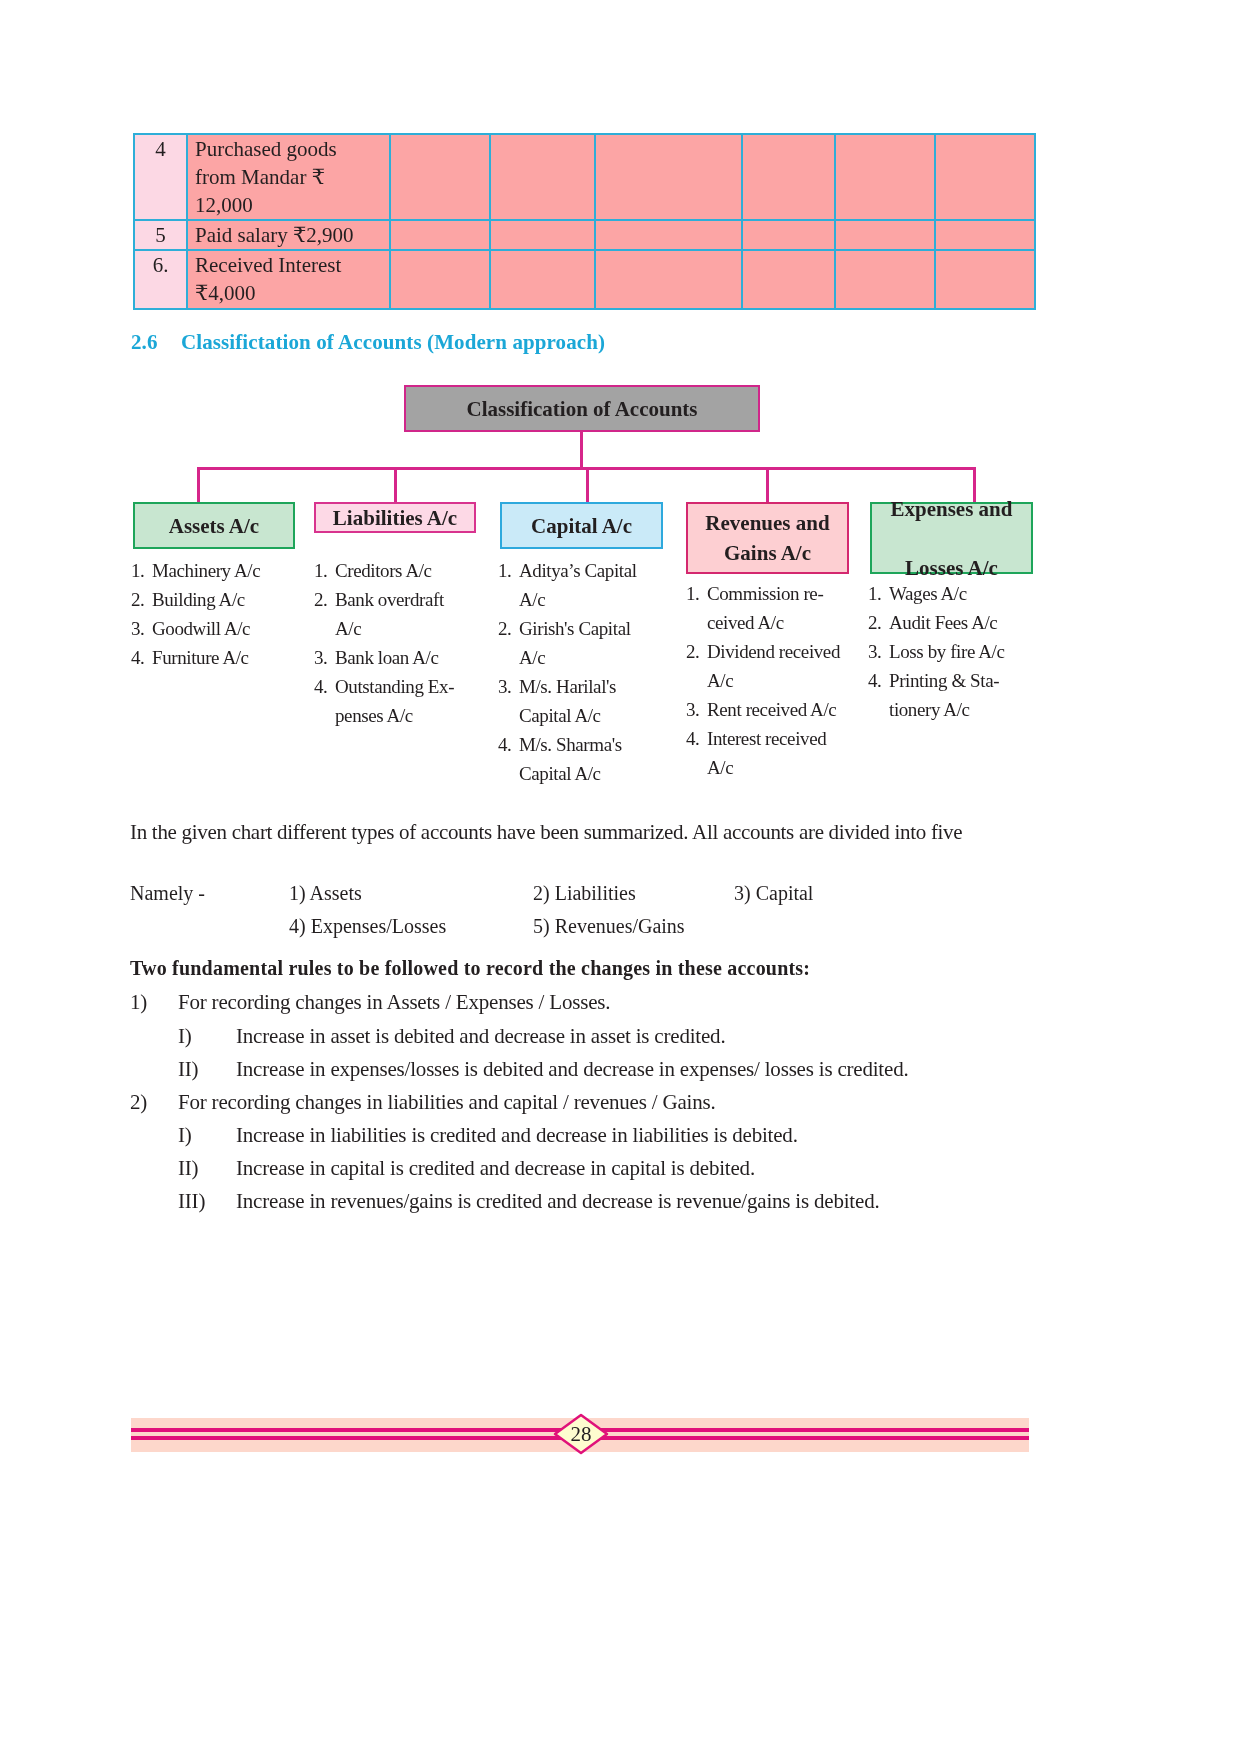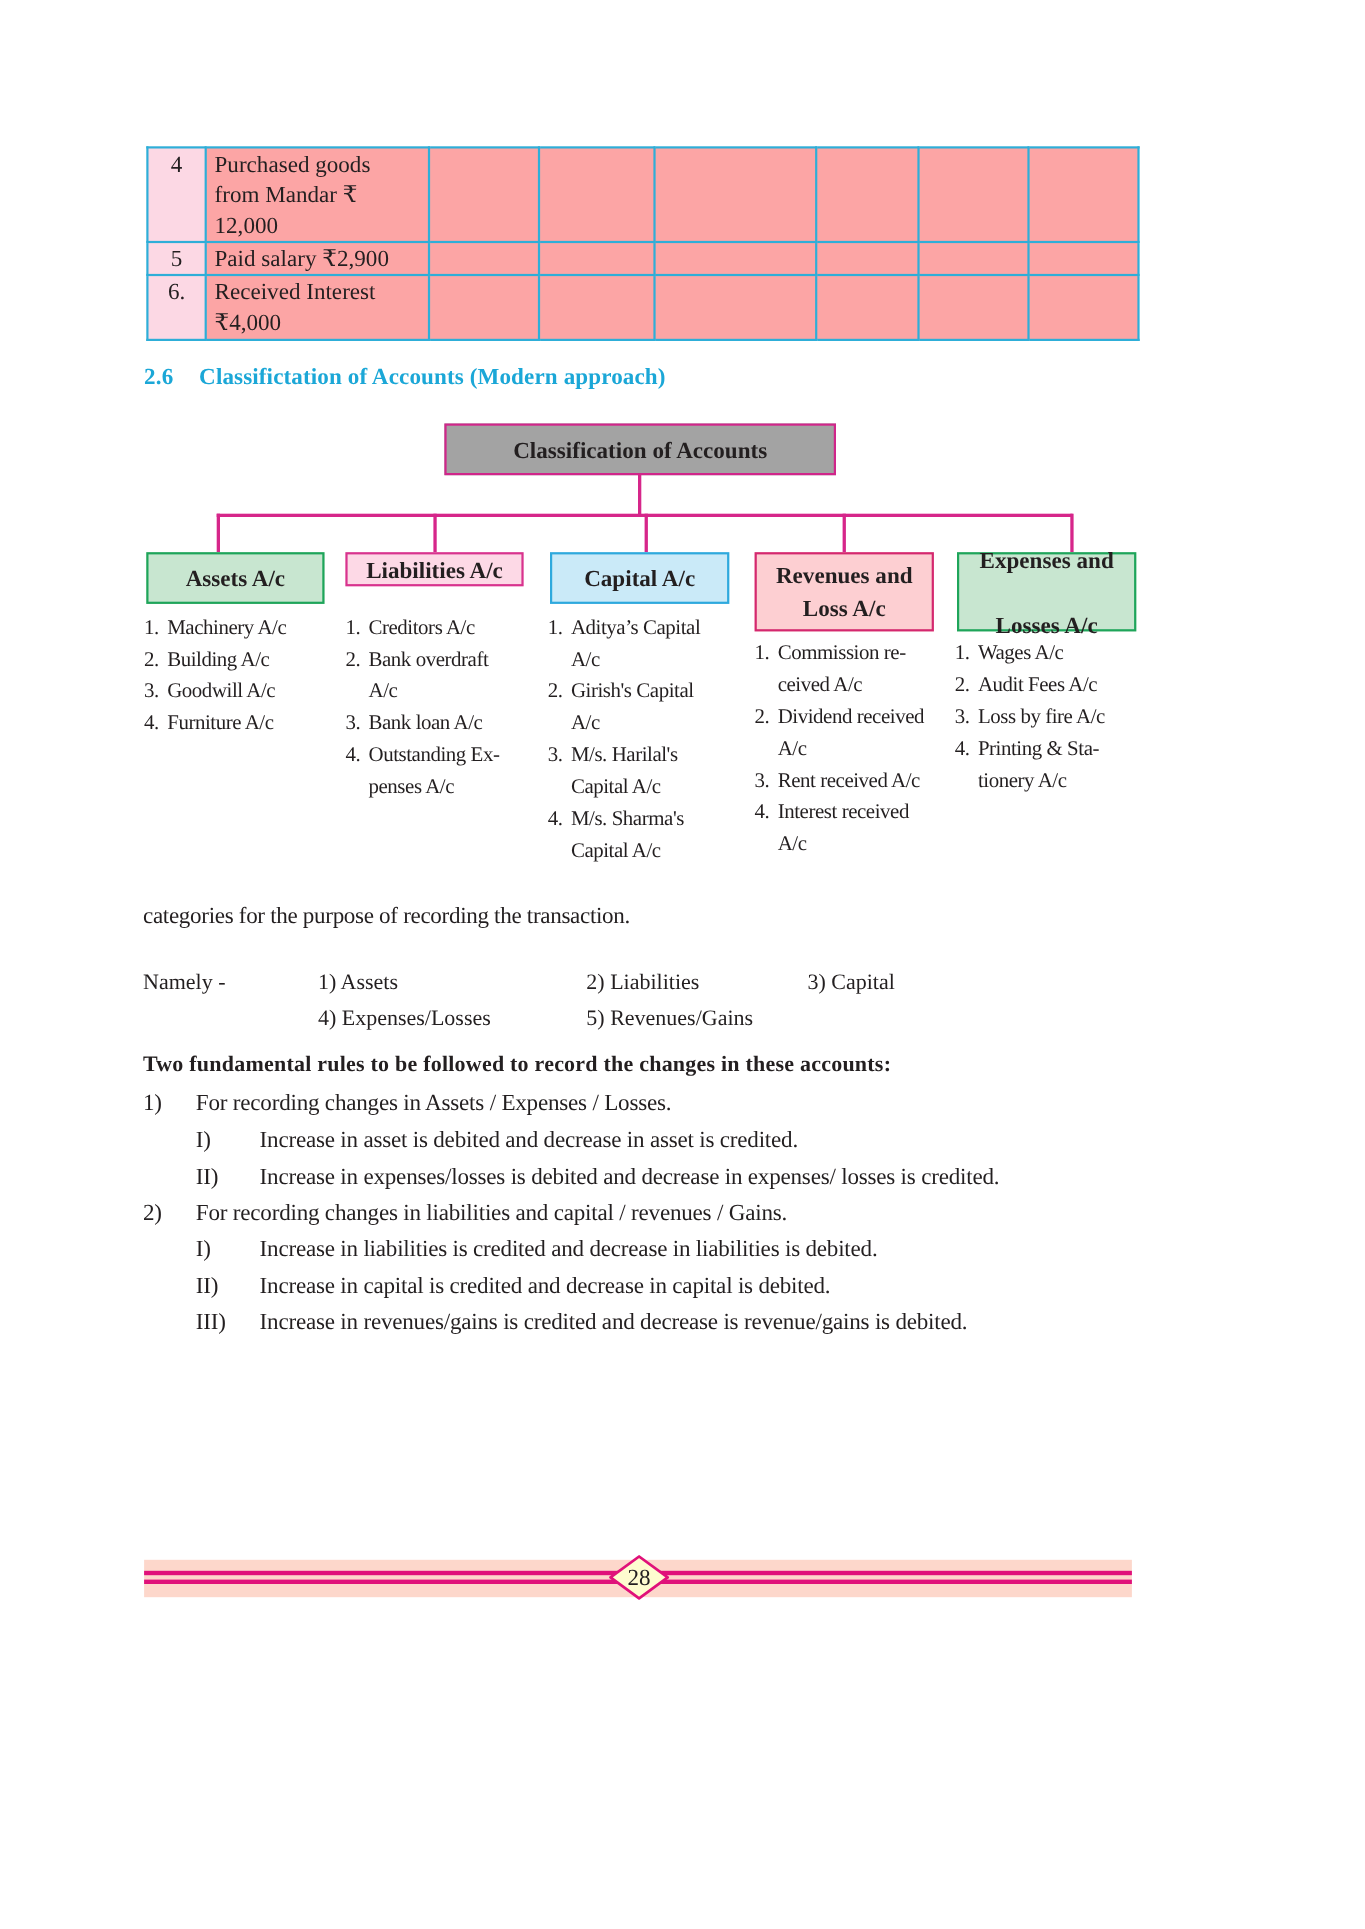--- a/index.html
+++ b/index.html
@@ -129,21 +129,21 @@
     <span>Assets A/c</span>
   </div>
   <div class="box cat-liab">
     <span>Liabilities A/c</span>
   </div>
   <div class="box cat-cap">
     <span>Capital A/c</span>
   </div>
   <div class="box cat-rev" style="flex-direction:column;">
     <span>Revenues and</span>
-    <span>Loss A/c</span>
+    <span>Gains A/c</span>
   </div>
   <div class="box cat-exp" style="flex-direction:column;gap:29px;">
     <span>Expenses and</span>
     <span>Losses A/c</span>
   </div>
 
   <ul class="acc-list" style="left:131px; top:556px; width:170px;">
     <li><span class="n">1.</span><span>Machinery A/c</span></li>
     <li><span class="n">2.</span><span>Building A/c</span></li>
     <li><span class="n">3.</span><span>Goodwill A/c</span></li>
@@ -213,21 +213,21 @@
     <li><span class="n">3.</span><span>Loss by fire A/c</span></li>
     <li>
         <span class="n">4.</span>
         <div>Printing &amp; Sta-</div>
         <div>tionery A/c</div>
       </li>
   </ul>
 </div>
 
 <div class="para" style="top:818px; width:910px;">
-  <div>categories for the purpose of recording the transaction.</div>
+  <div style="white-space:nowrap;">In the given chart different types of accounts have been summarized. All accounts are divided into five</div>
 </div>
 <div class="namely-row" style="left:130px; top:879px;">Namely -</div>
 <div class="namely-row" style="left:289px; top:879px;">1) Assets</div>
 <div class="namely-row" style="left:533px; top:879px;">2) Liabilities</div>
 <div class="namely-row" style="left:734px; top:879px;">3) Capital</div>
 <div class="namely-row" style="left:289px; top:912px;">4) Expenses/Losses</div>
 <div class="namely-row" style="left:533px; top:912px;">5) Revenues/Gains</div>
 
 <div class="rules-title">Two fundamental rules to be followed to record the changes in these accounts:</div>
 

